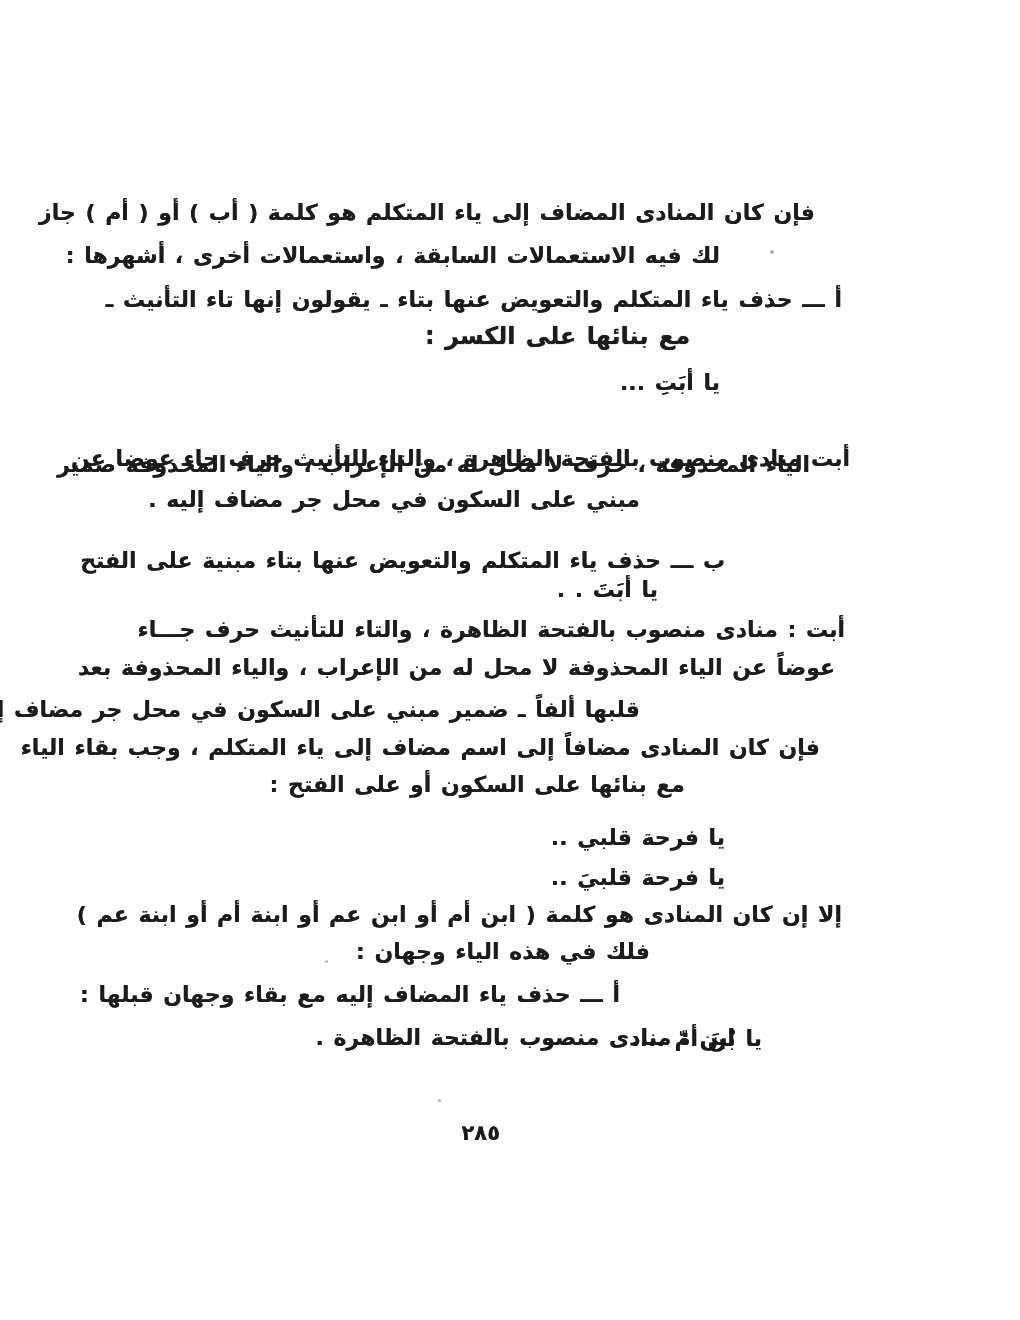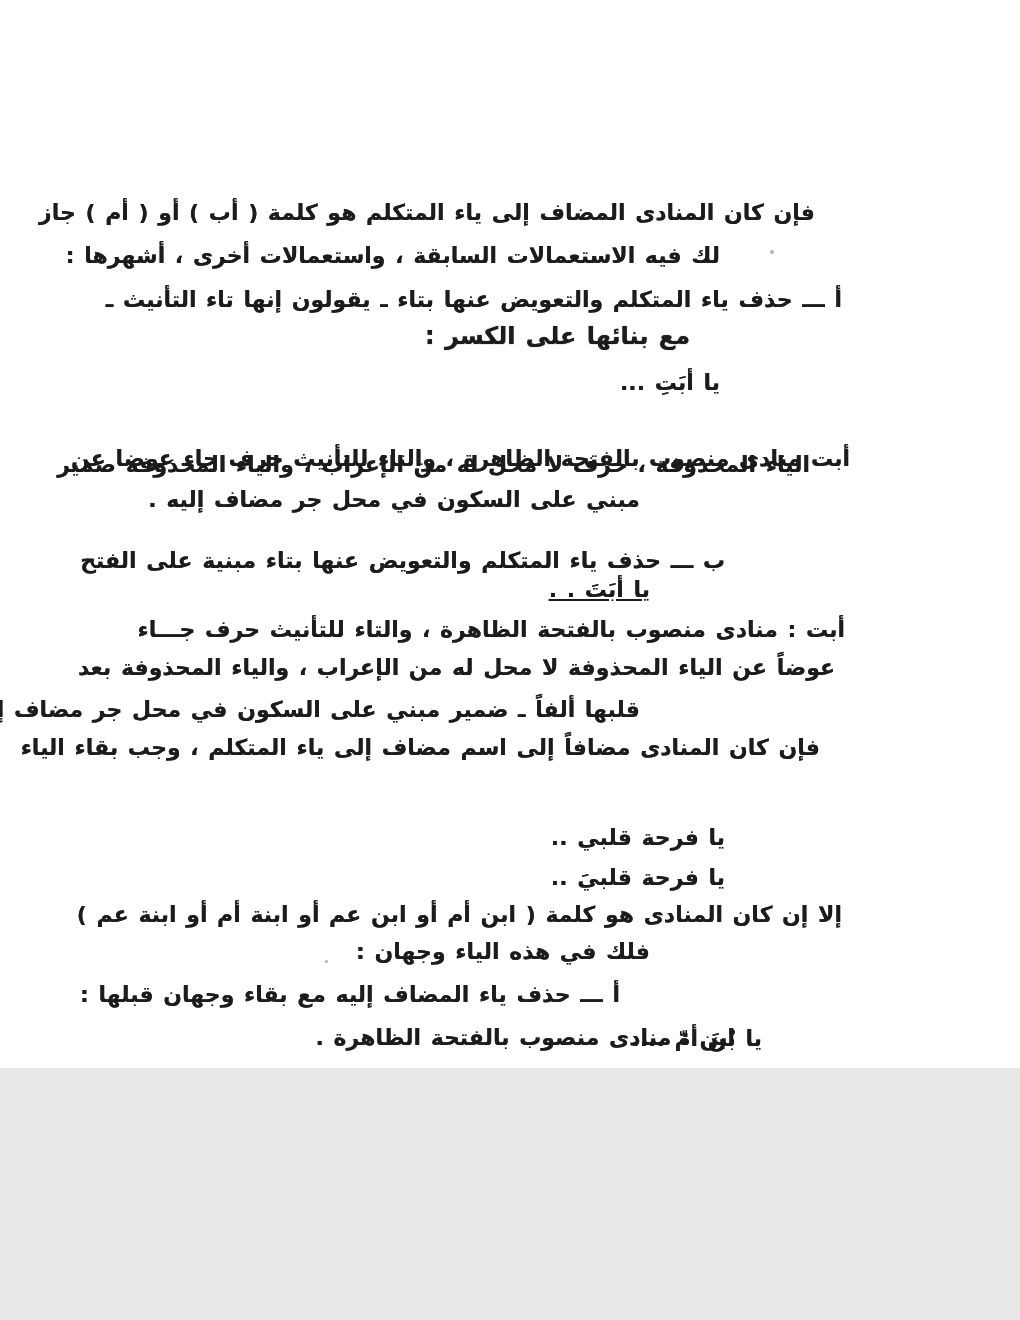--- a/index.html
+++ b/index.html
@@ -3,21 +3,21 @@
 <meta charset="utf-8">
 <style>
   html, body {
     margin: 0;
     padding: 0;
     background: #e8e8e8;
   }
   .page {
     position: relative;
     width: 1020px;
-    height: 1068px;
+    height: 1320px;
     margin: 0 auto;
     background: #ffffff;
     overflow: hidden;
     font-family: "DejaVu Sans", sans-serif;
     color: #1c1c1c;
     direction: rtl;
   }
   .ln {
     position: absolute;
     white-space: nowrap;
@@ -58,27 +58,28 @@
   <div class="ln emph" style="top:319px; right:330px;">مع بنائها على الكسر :</div>
 
   <div class="ln" style="top:366px; right:300px;">يا أبَتِ ...</div>
 
   <div class="ln" style="top:406px; right:170px;margin-top:36px;">أبت منادى منصوب بالفتحة الظاهرة ، والتاء للتأنيث حرف جاء عوضا عن</div>
   <div class="ln" style="top:448px; right:210px;">الياء المحذوفة ، حرف لا محل له من الإعراب ، والياء المحذوفة ضمير</div>
   <div class="ln" style="top:483px; right:380px;">مبني على السكون في محل جر مضاف إليه .</div>
 
   <div class="ln" style="top:528px; right:295px;margin-top:16px;">ب ـــ حذف ياء المتكلم والتعويض عنها بتاء مبنية على الفتح</div>
 
-  <div class="ln" style="top:573px; right:370px;text-decoration:underline;">يا أبَتَ . .</div>
+  <div class="ln" style="top:573px; right:362px;">يا أبَتَ . .</div>
 
   <div class="ln" style="top:613px; right:175px;">أبت : منادى منصوب بالفتحة الظاهرة ، والتاء للتأنيث حرف جـــاء</div>
   <div class="ln" style="top:651px; right:185px;">عوضاً عن الياء المحذوفة لا محل له من الإعراب ، والياء المحذوفة بعد</div>
   <div class="ln" style="top:693px; right:380px;">قلبها ألفاً ـ ضمير مبني على السكون في محل جر مضاف إليه .</div>
 
   <div class="ln" style="top:731px; right:200px;">فإن كان المنادى مضافاً إلى اسم مضاف إلى ياء المتكلم ، وجب بقاء الياء</div>
+  <div class="ln" style="top:768px; right:335px;">مع بنائها على السكون أو على الفتح :</div>
 
   <div class="ln" style="top:821px; right:295px;">يا فرحة قلبي ..</div>
   <div class="ln" style="top:861px; right:295px;">يا فرحة قلبيَ ..</div>
 
   <div class="ln" style="top:898px; right:178px;">إلا إن كان المنادى هو كلمة ( ابن أم أو ابن عم أو ابنة أم أو ابنة عم )</div>
   <div class="ln" style="top:935px; right:370px;">فلك في هذه الياء وجهان :</div>
 
   <div class="ln" style="top:978px; right:400px;">أ ـــ حذف ياء المضاف إليه مع بقاء وجهان قبلها :</div>
 
   <div class="ln" style="top:1022px; right:258px;margin-left:7px;">يا بْنَ أمّ ....</div>

